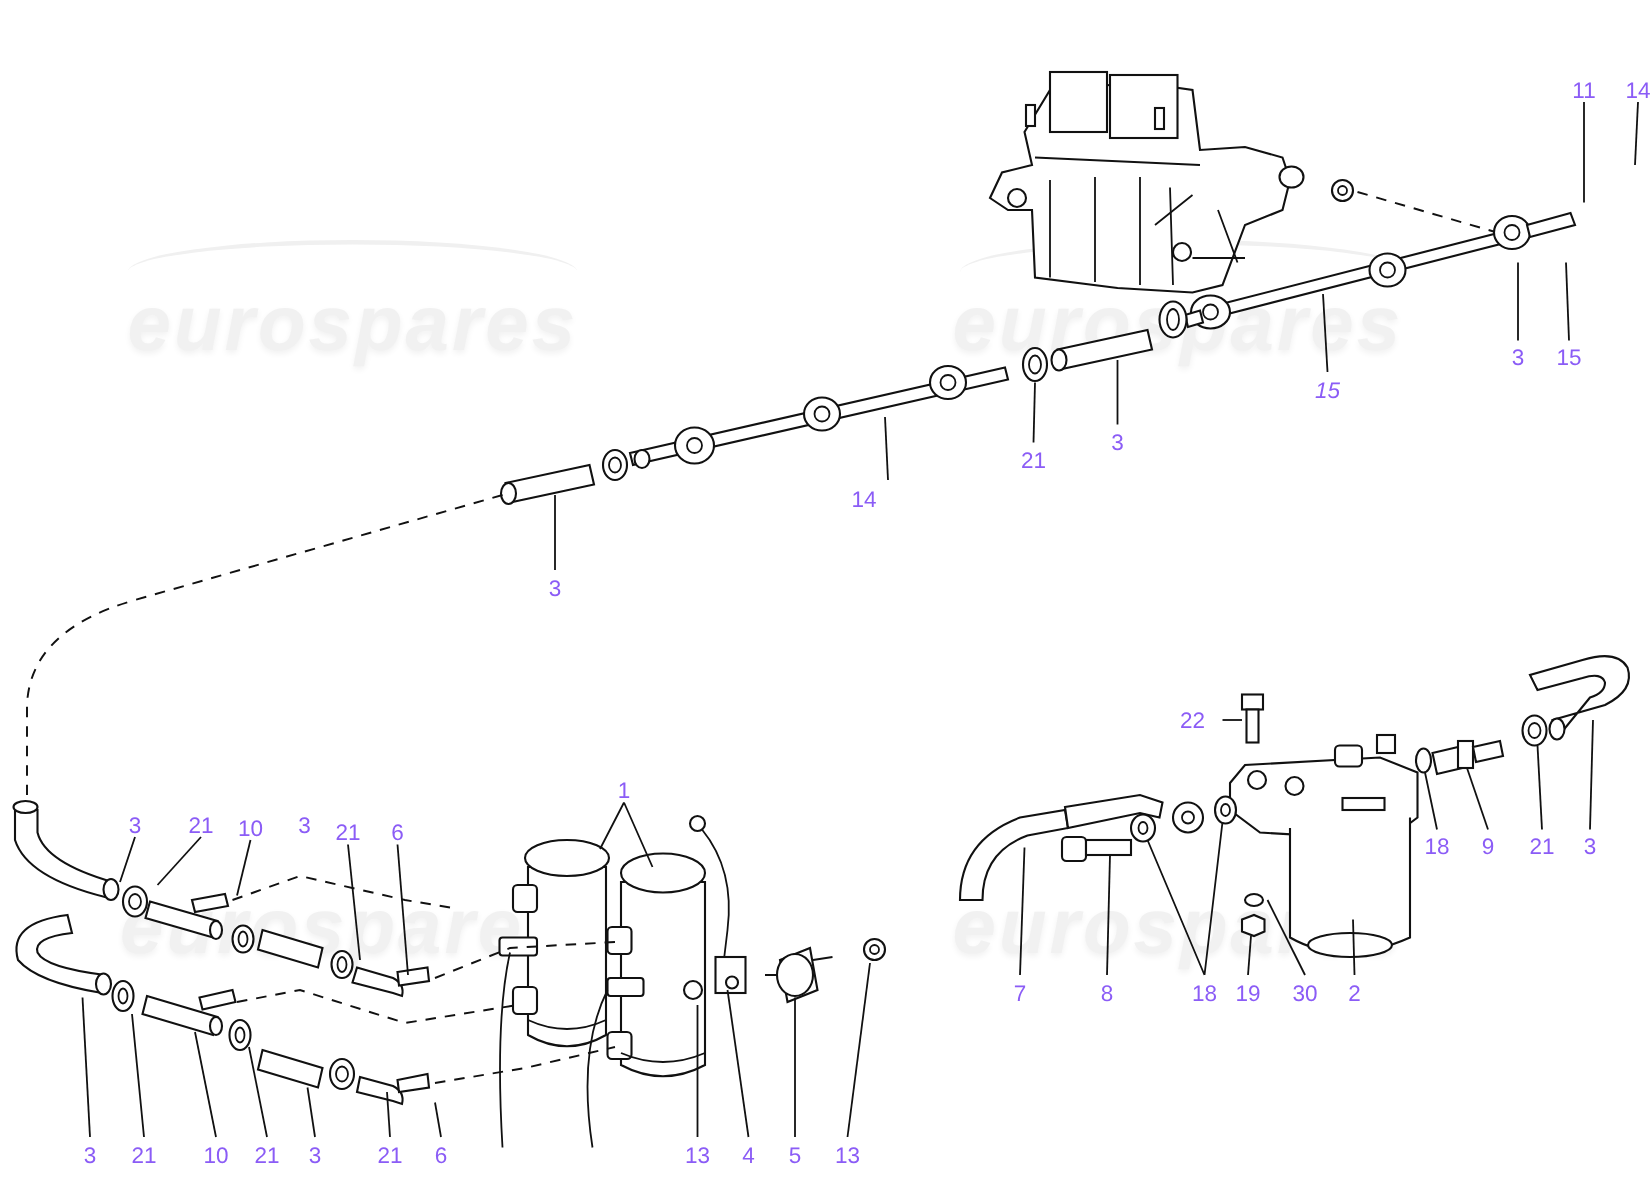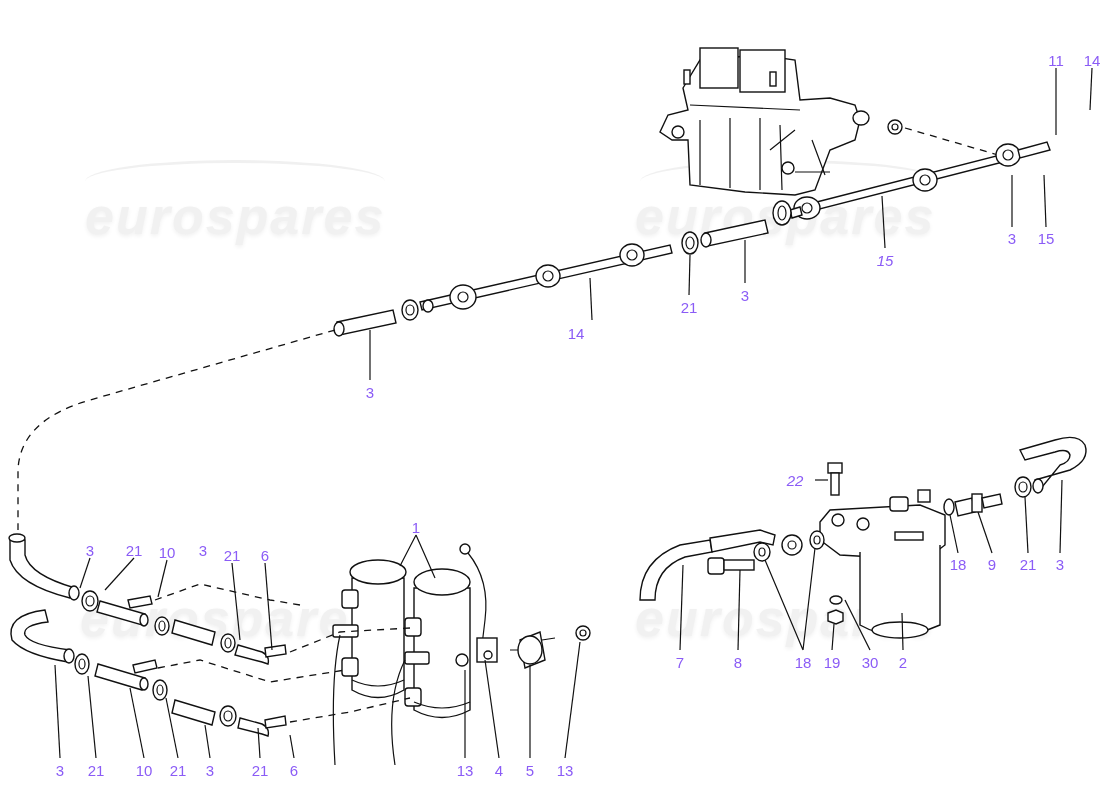--- a/index.html
+++ b/index.html
@@ -307,14 +307,14 @@
     <span class="callout" style="left: 803px; top: 655px;">18</span>
     <span class="callout" style="left: 832px; top: 655px;">19</span>
     <span class="callout" style="left: 870px; top: 655px;">30</span>
     <span class="callout" style="left: 689px; top: 300px;">21</span>
     <span class="callout" style="left: 134px; top: 543px;">21</span>
     <span class="callout" style="left: 232px; top: 548px;">21</span>
     <span class="callout" style="left: 96px; top: 763px;">21</span>
     <span class="callout" style="left: 178px; top: 763px;">21</span>
     <span class="callout" style="left: 260px; top: 763px;">21</span>
     <span class="callout" style="left: 1028px; top: 557px;">21</span>
-    <span class="callout" style="left: 795px; top: 473px; font-style: italic;">22</span>
+    <span class="callout" style="left: 795px; top: 473px;">22</span>
   </div>
 
 </body></html>

